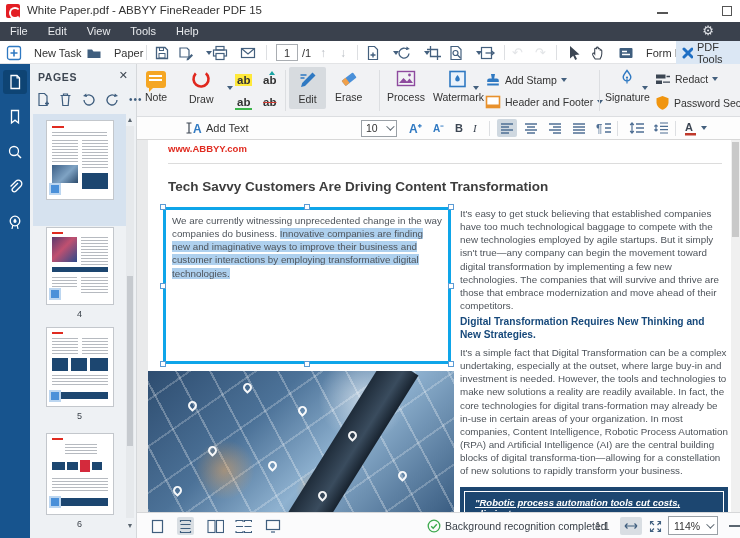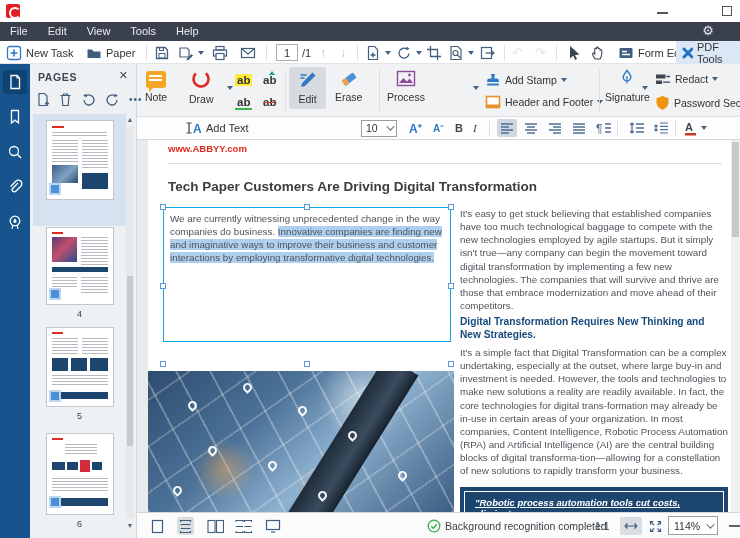--- a/index.html
+++ b/index.html
@@ -17,21 +17,21 @@
   .win-max { right:8px; top:6px; width:10px; height:10px; border:1.4px solid #555; background:#fff; }
 
   
   .menubar { left:0; top:22px; width:740px; height:19px; background:#3a414d; color:#e9ebee;
     font-size:11px; display:flex; align-items:center; }
   .menu-item { padding:0 10px; height:19px; line-height:19px; }
   .menu-gear { position:absolute; right:26px; top:1px; color:#dfe2e7; font-size:13px; }
 
   
   .toolbar { left:0; top:41px; width:740px; height:23px; background:#fff; border-bottom:1px solid #e3e4e6; }
-  .tbtn { position:absolute; top:2px; height:19px; display:flex; align-items:center; gap:4px;
+  .tbtn { position:absolute; top:2px; height:19px; display:flex; align-items:center; gap:12px;
     font-size:11px; color:#333; }
   .sep-v { position:absolute; top:4px; width:1px; height:15px; background:#dddfe2; }
   svg.ic { display:block; }
   .gray { opacity:.42; }
   .caret { width:0; height:0; border-left:3.5px solid transparent; border-right:3.5px solid transparent;
     border-top:4px solid #44607e; display:inline-block; }
   .pagebox { position:absolute; left:276px; top:3px; width:22px; height:17px; border:1px solid #a9adb2;
     font-size:11px; text-align:center; line-height:16px; color:#333; background:#fff; }
   .arrow-ch { font-size:12px; color:#b9bec4; }
   .undo-ch { font-size:13px; color:#bcc1c7; }
@@ -97,21 +97,21 @@
   .pscroll { position:absolute; right:2px; top:50px; width:8px; height:416px; background:#e6e9ec; }
   .pscroll-thumb { position:absolute; left:1px; top:150px; width:6px; height:170px; background:#c6cacf; }
   .scroll-arrow { position:absolute; right:2px; width:8px; font-size:7px; color:#5b6670; text-align:center; }
 
   
   .doc { left:137px; top:140px; width:603px; height:372px; background:#e9eaeb; overflow:hidden; }
   .page { position:absolute; left:11px; top:0; width:583px; height:372px; background:#fff; }
   .doc-url { position:absolute; left:31px; top:3px; font-size:9.5px; font-weight:bold; color:#e02b20; }
   .doc-rule { position:absolute; left:31px; top:23px; width:554px; height:1px; background:#dcdcdc; }
   .doc-h1 { position:absolute; left:31px; top:39px; font-size:13.5px; font-weight:bold; color:#3d3d3d; }
-  .textbox { position:absolute; left:26px; top:67px; width:288px; height:135px; border:1px solid #0ea5e9; }
+  .textbox { position:absolute; left:26px; top:67px; width:288px; height:157px; border:3px solid #0ea5e9; }
   .handle { position:absolute; width:6px; height:6px; background:#fff; border:1px solid #5b9bd5; }
   .body-txt { font-size:9.8px; line-height:1.34; color:#4e545b; }
   .hl { background:#aed0ee; }
   .cityimg { position:absolute; left:11px; top:231px; width:306px; height:141px; overflow:hidden;
     background:
       radial-gradient(circle at 70% 20%, rgba(255,255,255,.5), transparent 18%),
       radial-gradient(circle at 25% 70%, rgba(255,170,80,.45), transparent 12%),
       radial-gradient(circle at 55% 85%, rgba(255,170,80,.4), transparent 10%),
       repeating-linear-gradient(62deg, rgba(255,255,255,.28) 0 2px, transparent 2px 30px),
       repeating-linear-gradient(-35deg, rgba(255,255,255,.22) 0 2px, transparent 2px 38px),
@@ -136,20 +136,21 @@
   .sb-sel { background:#d9dee3; border-radius:2px; }
   .zoombox { position:absolute; left:531px; top:3px; width:50px; height:19px; border:1px solid #9aa0a6;
     background:#fff; display:flex; align-items:center; justify-content:space-between; padding:0 5px;
     font-size:10.5px; color:#333; }
 </style>
 </head>
 <body>
 
 <div class="abs titlebar">
   <div class="abs app-logo"></div>
+  <div class="abs title-text">White Paper.pdf - ABBYY FineReader PDF 15</div>
   <div class="abs win-min"></div>
   <div class="abs win-max"></div>
 </div>
 
 <div class="abs menubar">
   <div class="menu-item">File</div>
   <div class="menu-item">Edit</div>
   <div class="menu-item">View</div>
   <div class="menu-item">Tools</div>
   <div class="menu-item">Help</div>
@@ -301,20 +302,27 @@
     <span class="rib-lbl">Erase</span>
   </div>
   <div class="rib-sep" style="left:242px;"></div>
   <div class="rib-item" style="left:250px; top:6px;">
     <svg class="ic" width="20" height="18">
         <rect x="1.5" y="1.5" width="17" height="14" fill="none" stroke="#8e4a9e" stroke-width="1.4"></rect>
         <path d="M3 13l4.5-5 3.5 3.5 2.5-3 3.5 4.5z" fill="#8e4a9e"></path>
         <circle cx="13.5" cy="5" r="1.4" fill="#8e4a9e"></circle>
       </svg>
     <span class="rib-lbl">Process</span>
+  </div>
+  <div class="rib-item" style="left:296px; top:6px;">
+    <svg class="ic" width="20" height="18">
+        <rect x="2" y="1.5" width="15" height="15" fill="#eaf2fb" stroke="#2f79c2" stroke-width="1.6"></rect>
+        <path d="M9.5 5c1.5 2 2.3 3.2 2.3 4.3a2.3 2.3 0 1 1-4.6 0C7.2 8.2 8 7 9.5 5z" fill="#2f79c2"></path>
+      </svg>
+    <span class="rib-lbl">Watermark</span>
   </div>
   <span class="caret abs" style="left:336px; top:22px;"></span>
   <div class="rib-row" style="left:348px; top:8px;">
     <svg class="ic" width="16" height="16">
         <path d="M6 2h4l-.8 4.5h2.6a2 2 0 0 1 2 2V10H2.2V8.5a2 2 0 0 1 2-2h2.6z" fill="#2f79c2"></path>
         <rect x="2.2" y="11.5" width="11.6" height="2" fill="#2f79c2"></rect>
       </svg>
     <span>Add Stamp</span>
     <span class="caret"></span>
   </div>
@@ -537,21 +545,21 @@
   <div class="pscroll" style="top:62px; height:392px;">
     <div class="pscroll-thumb"></div>
   </div>
   <div class="scroll-arrow" style="top:458px;">▼</div>
 </div>
 
 <div class="abs doc">
   <div class="page"></div>
   <div class="doc-url">www.ABBYY.com</div>
   <div class="doc-rule"></div>
-  <div class="doc-h1">Tech Paper Customers Are Driving Digital Transformation</div>
+  <div class="doc-h1">Tech Savvy Customers Are Driving Content Transformation</div>
 
   <div class="textbox">
     <div class="body-txt" style="padding:4px 6px;">
       <span>We are currently witnessing unprecedented change in the way companies do business. </span><span class="hl">Innovative companies are finding new and imaginative ways to improve their business and customer interactions by employing transformative digital technologies.</span>
     </div>
   </div>
   <div class="handle" style="left:23px; top:64px;"></div>
   <div class="handle" style="left:167px; top:64px;"></div>
   <div class="handle" style="left:311px; top:64px;"></div>
   <div class="handle" style="left:23px; top:143px;"></div>

